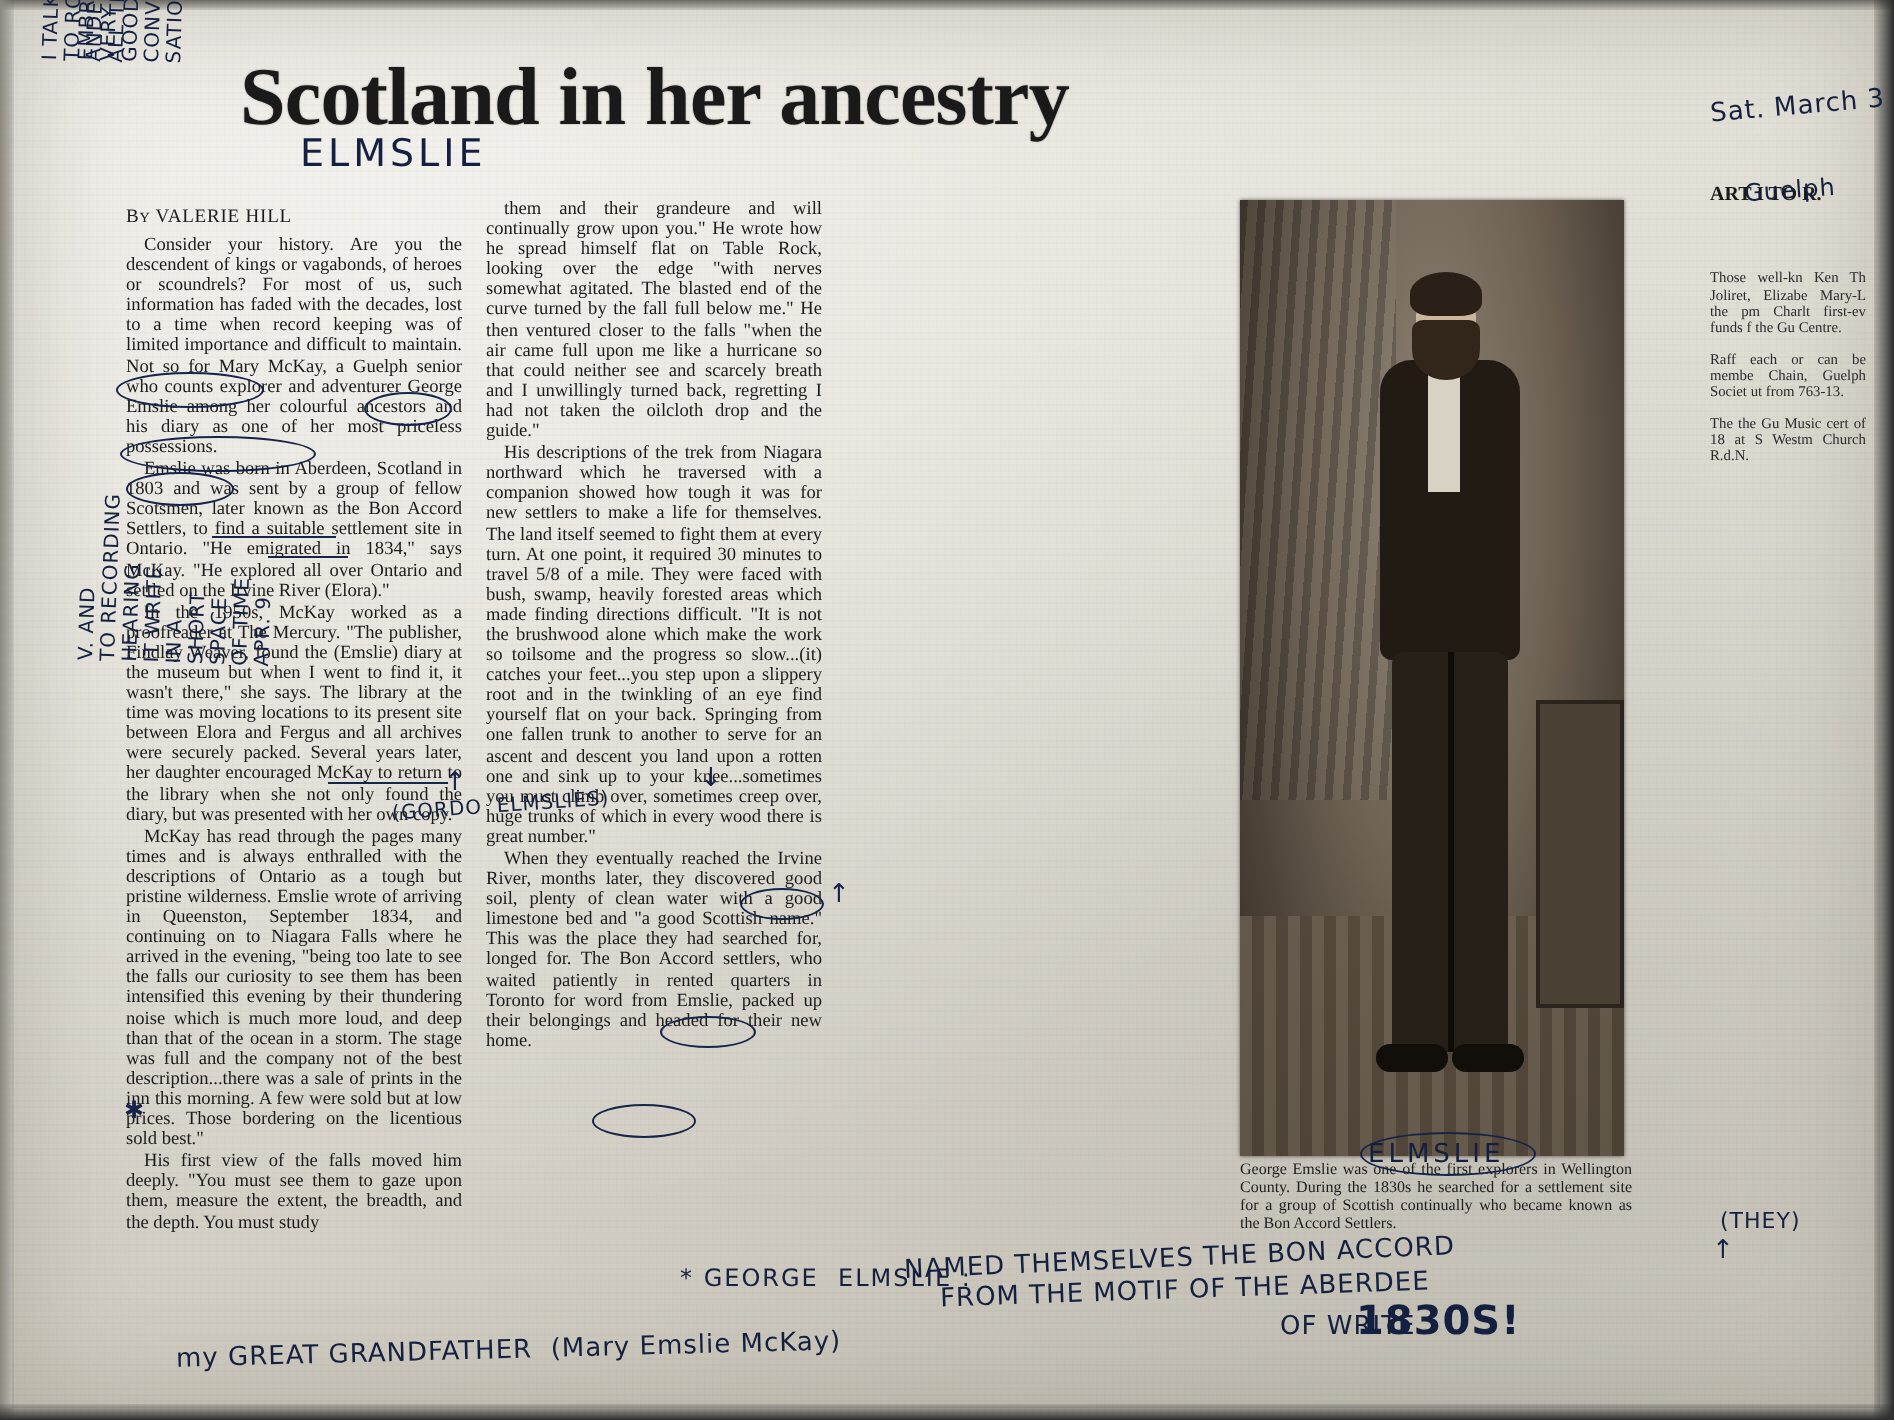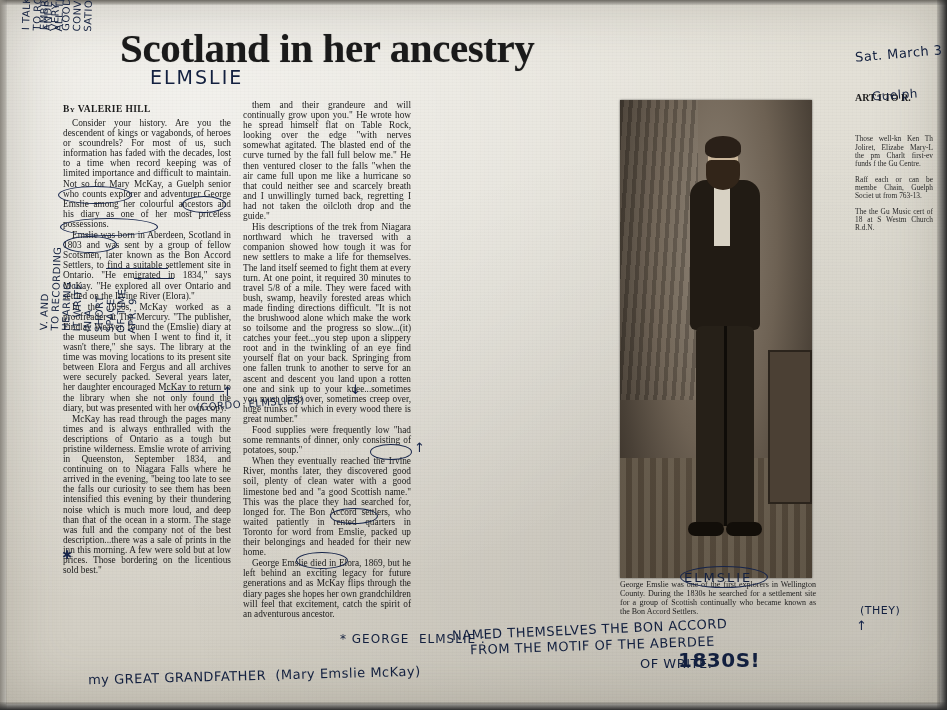--- a/index.html
+++ b/index.html
@@ -63,21 +63,21 @@
     font-size: 41px;
     letter-spacing: -0.4px;
     color: #1a1a1a;
     text-shadow: 0 0 1px rgba(0,0,0,0.35);
   }
 
   #byline {
     position: absolute;
     left: 63px; top: 104px;
     font-size: 9.5px;
-    font-weight: bold;
+    font-weight: normal;
     letter-spacing: .4px;
     color: #1c1c1c;
     font-variant: small-caps;
   }
 
   .column {
     position: absolute;
     font-size: 9.3px;
     line-height: 10.1px;
     text-align: justify;
@@ -220,28 +220,27 @@
   <div class="edge-bottom"></div>
 
   <div id="headline">Scotland in her ancestry</div>
   <div id="byline">By VALERIE HILL</div>
 
   <div id="col1" class="column">
     <p class="first">Consider your history. Are you the descendent of kings or vagabonds, of heroes or scoundrels? For most of us, such information has faded with the decades, lost to a time when record keeping was of limited importance and difficult to maintain. Not so for Mary McKay, a Guelph senior who counts explorer and adventurer George Emslie among her colourful ancestors and his diary as one of her most priceless possessions.</p>
     <p>Emslie was born in Aberdeen, Scotland in 1803 and was sent by a group of fellow Scotsmen, later known as the Bon Accord Settlers, to find a suitable settlement site in Ontario. "He emigrated in 1834," says McKay. "He explored all over Ontario and settled on the Irvine River (Elora)."</p>
     <p>In the 1950s, McKay worked as a proofreader at The Mercury. "The publisher, Findlay Weaver, found the (Emslie) diary at the museum but when I went to find it, it wasn't there," she says. The library at the time was moving locations to its present site between Elora and Fergus and all archives were securely packed. Several years later, her daughter encouraged McKay to return to the library when she not only found the diary, but was presented with her own copy.</p>
     <p>McKay has read through the pages many times and is always enthralled with the descriptions of Ontario as a tough but pristine wilderness. Emslie wrote of arriving in Queenston, September 1834, and continuing on to Niagara Falls where he arrived in the evening, "being too late to see the falls our curiosity to see them has been intensified this evening by their thundering noise which is much more loud, and deep than that of the ocean in a storm. The stage was full and the company not of the best description...there was a sale of prints in the inn this morning. A few were sold but at low prices. Those bordering on the licentious sold best."</p>
+    <p>His first view of the falls moved him deeply. "You must see them to gaze upon them, measure the extent, the breadth, and the depth. You must study</p>
   </div>
 
   <div id="col2" class="column">
     <p class="first">them and their grandeure and will continually grow upon you." He wrote how he spread himself flat on Table Rock, looking over the edge "with nerves somewhat agitated. The blasted end of the curve turned by the fall full below me." He then ventured closer to the falls "when the air came full upon me like a hurricane so that could neither see and scarcely breath and I unwillingly turned back, regretting I had not taken the oilcloth drop and the guide."</p>
     <p>His descriptions of the trek from Niagara northward which he traversed with a companion showed how tough it was for new settlers to make a life for themselves. The land itself seemed to fight them at every turn. At one point, it required 30 minutes to travel 5/8 of a mile. They were faced with bush, swamp, heavily forested areas which made finding directions difficult. "It is not the brushwood alone which make the work so toilsome and the progress so slow...(it) catches your feet...you step upon a slippery root and in the twinkling of an eye find yourself flat on your back. Springing from one fallen trunk to another to serve for an ascent and descent you land upon a rotten one and sink up to your knee...sometimes you must climb over, sometimes creep over, huge trunks of which in every wood there is great number."</p>
-    <p>Food supplies were frequently low "had some remnants of dinner, only consisting of potatoes, soup."</p>
     <p>When they eventually reached the Irvine River, months later, they discovered good soil, plenty of clean water with a good limestone bed and "a good Scottish name." This was the place they had searched for, longed for. The Bon Accord settlers, who waited patiently in rented quarters in Toronto for word from Emslie, packed up their belongings and headed for their new home.</p>
-    <p>George Emslie died in Elora, 1869, but he left behind an exciting legacy for future generations and as McKay flips through the diary pages she hopes her own grandchildren will feel that excitement, catch the spirit of an adventurous ancestor.</p>
   </div>
 
   <div id="col3" class="column"></div>
 
   <div id="photo-wrap">
     <div id="photo-bg"></div>
     <div class="drape"></div>
     <div class="floor"></div>
     <div class="chairback"></div>
     <div class="figure">

